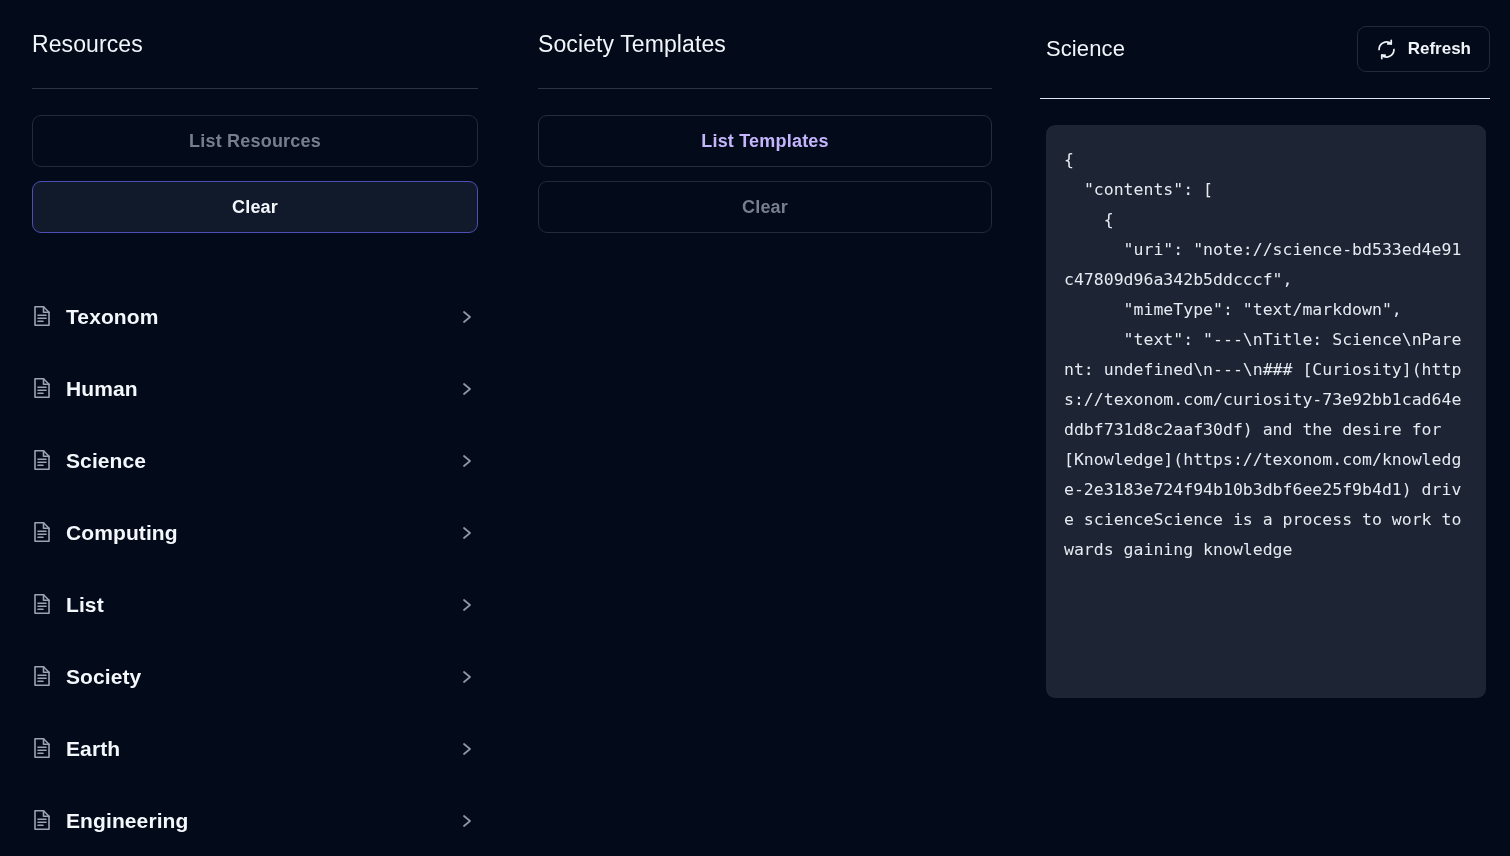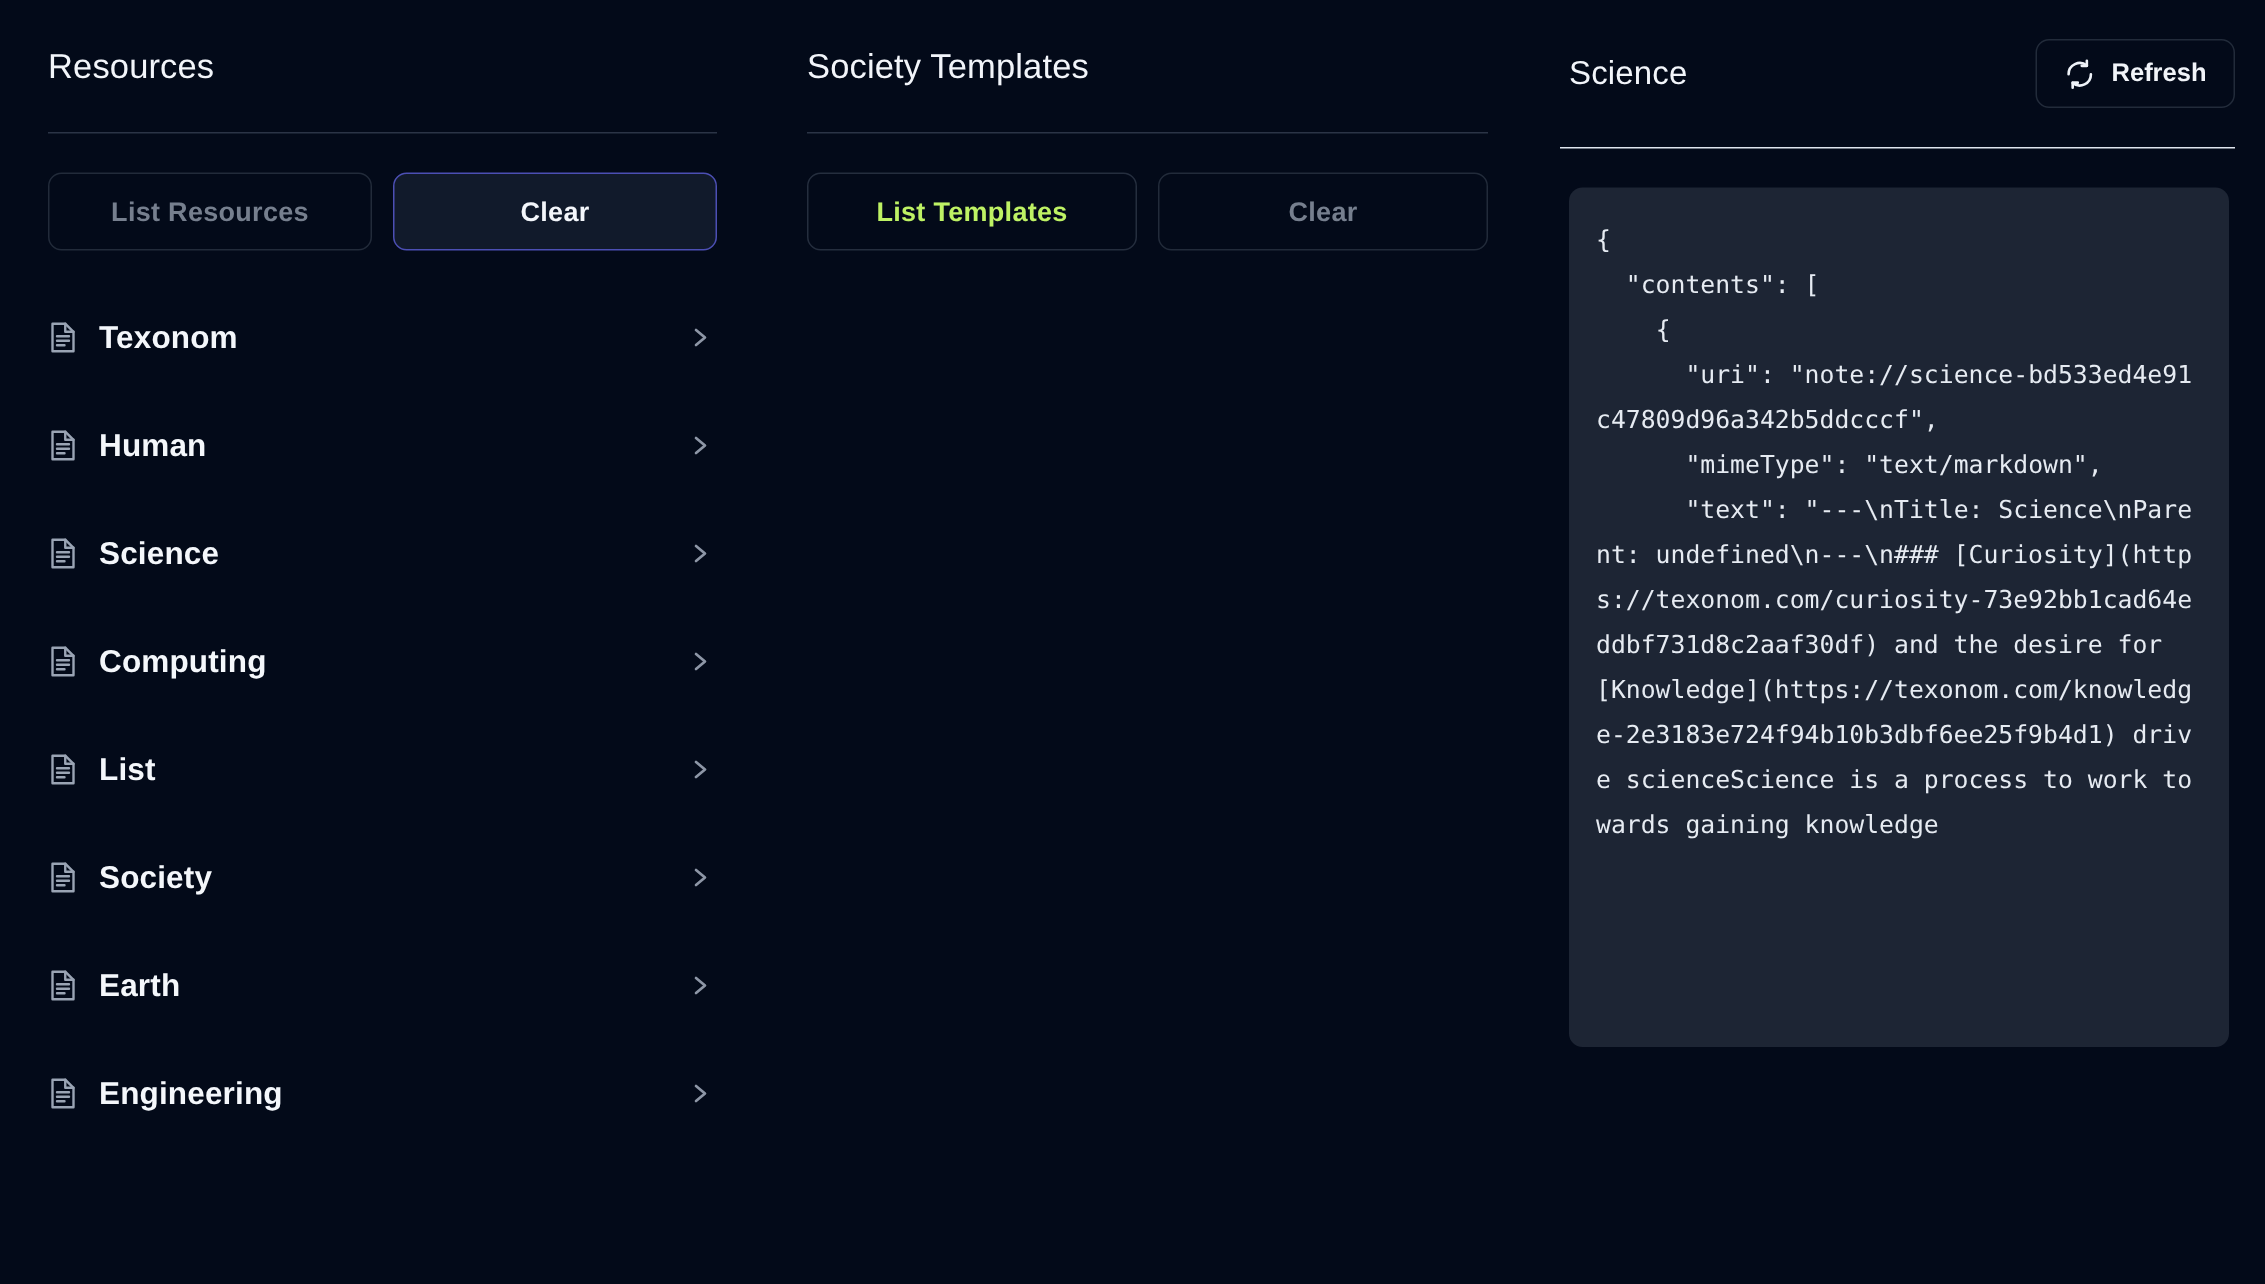--- a/index.html
+++ b/index.html
@@ -55,56 +55,56 @@
   .col-detail .col-title { font-size: 22px; }
 
   .head-rule {
     height: 1px;
     background: #2b3446;
     width: 100%;
   }
   .head-rule.bright { background: #dfe5ee; }
 
   
-  .btn-stack { padding-top: 26px; display: flex; flex-direction: row; gap: 14px; }
+  .btn-stack { padding-top: 26px; display: flex; flex-direction: column; gap: 14px; }
 
   .btn {
     width: 100%;
     height: 52px;
     border-radius: 9px;
     display: flex;
     align-items: center;
     justify-content: center;
     font-size: 18px;
     font-weight: 700;
     letter-spacing: .2px;
     background: transparent;
     border: 1px solid #252e3e;
-    color: #bef264;
+    color: #c4b5fd;
     cursor: pointer;
     font-family: "Liberation Sans", sans-serif;
   }
   .btn.disabled {
     color: #767f8e;
     border-color: #222b3a;
     cursor: default;
   }
   .btn.focused {
     background: #111a2b;
     border-color: #4c4fb4;
     color: #f3f6fb;
   }
 
   
   .res-list { padding-top: 22px; }
 
   .res-row {
     height: 72px;
     display: flex;
-    align-items: center;
+    align-items: flex-end;
     gap: 14px;
     cursor: pointer;
     padding-right: 4px;
   }
 
   .doc-icon { flex: none; width: 20px; height: 22px; color: #9aa4b4; display: block; }
 
   .res-label {
     flex: 1;
     font-size: 21px;

